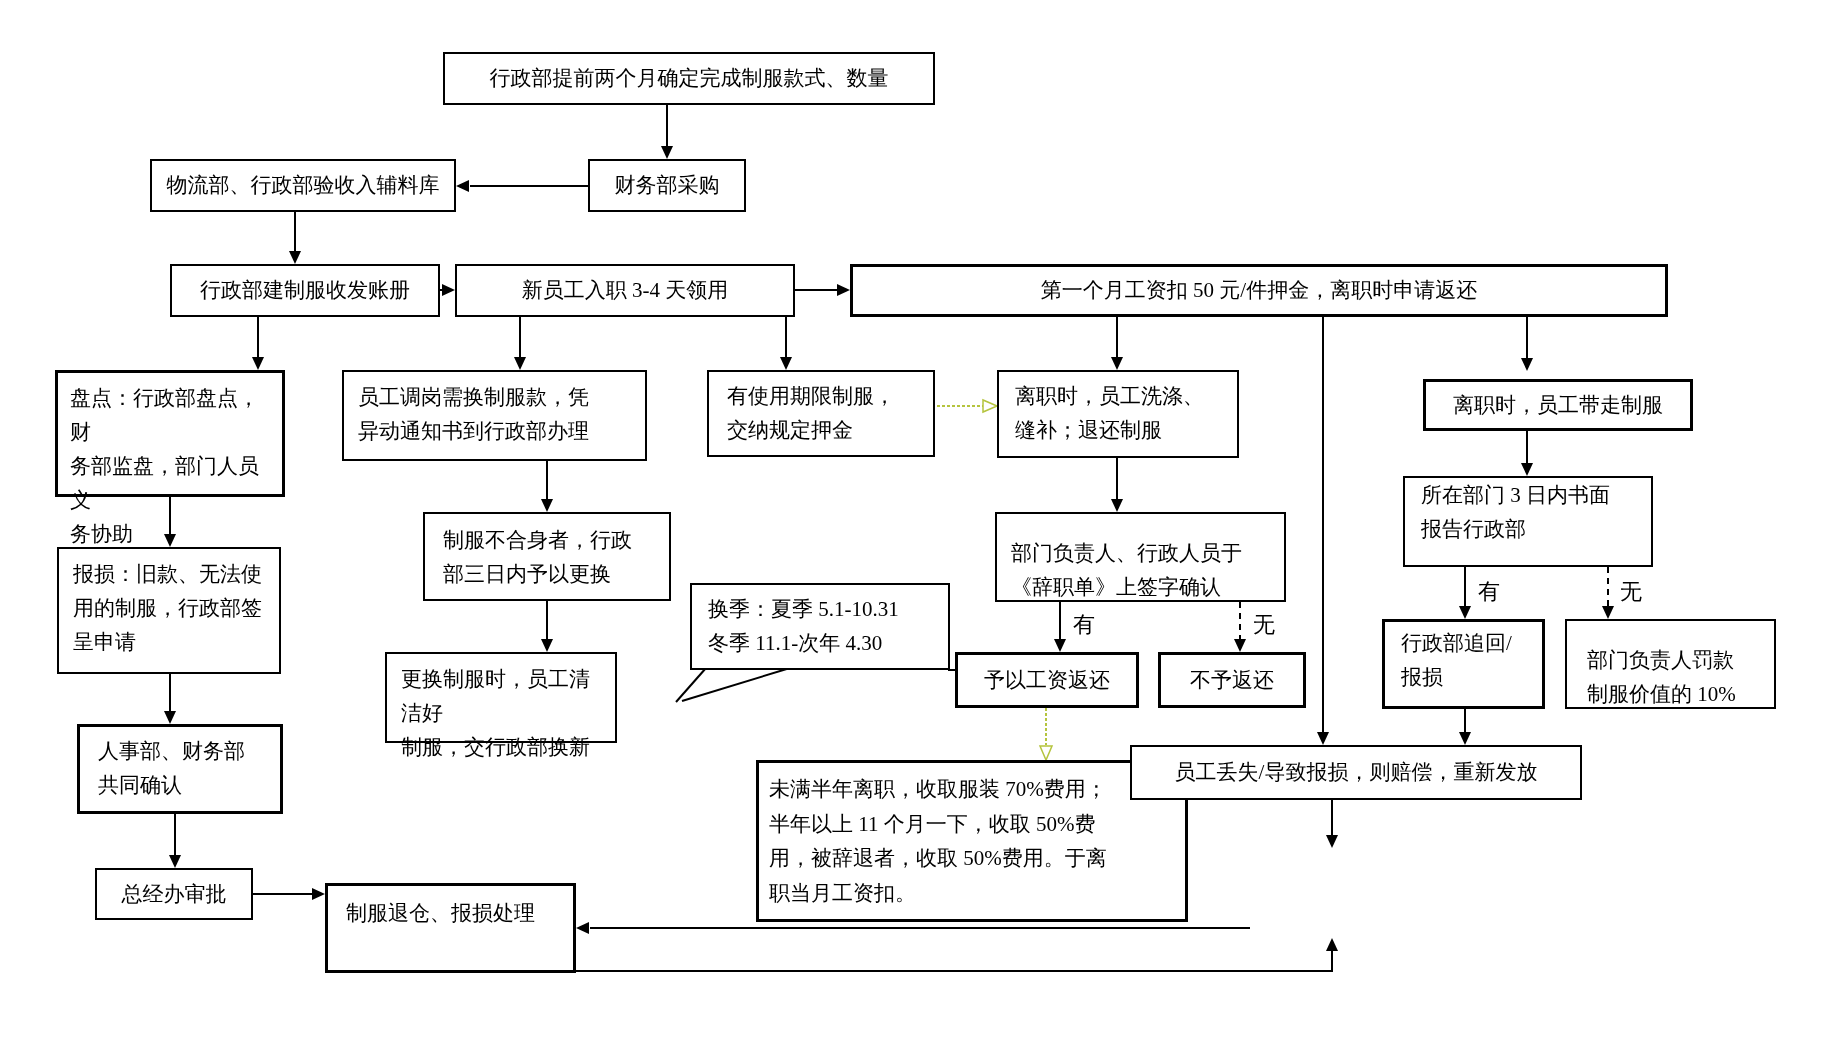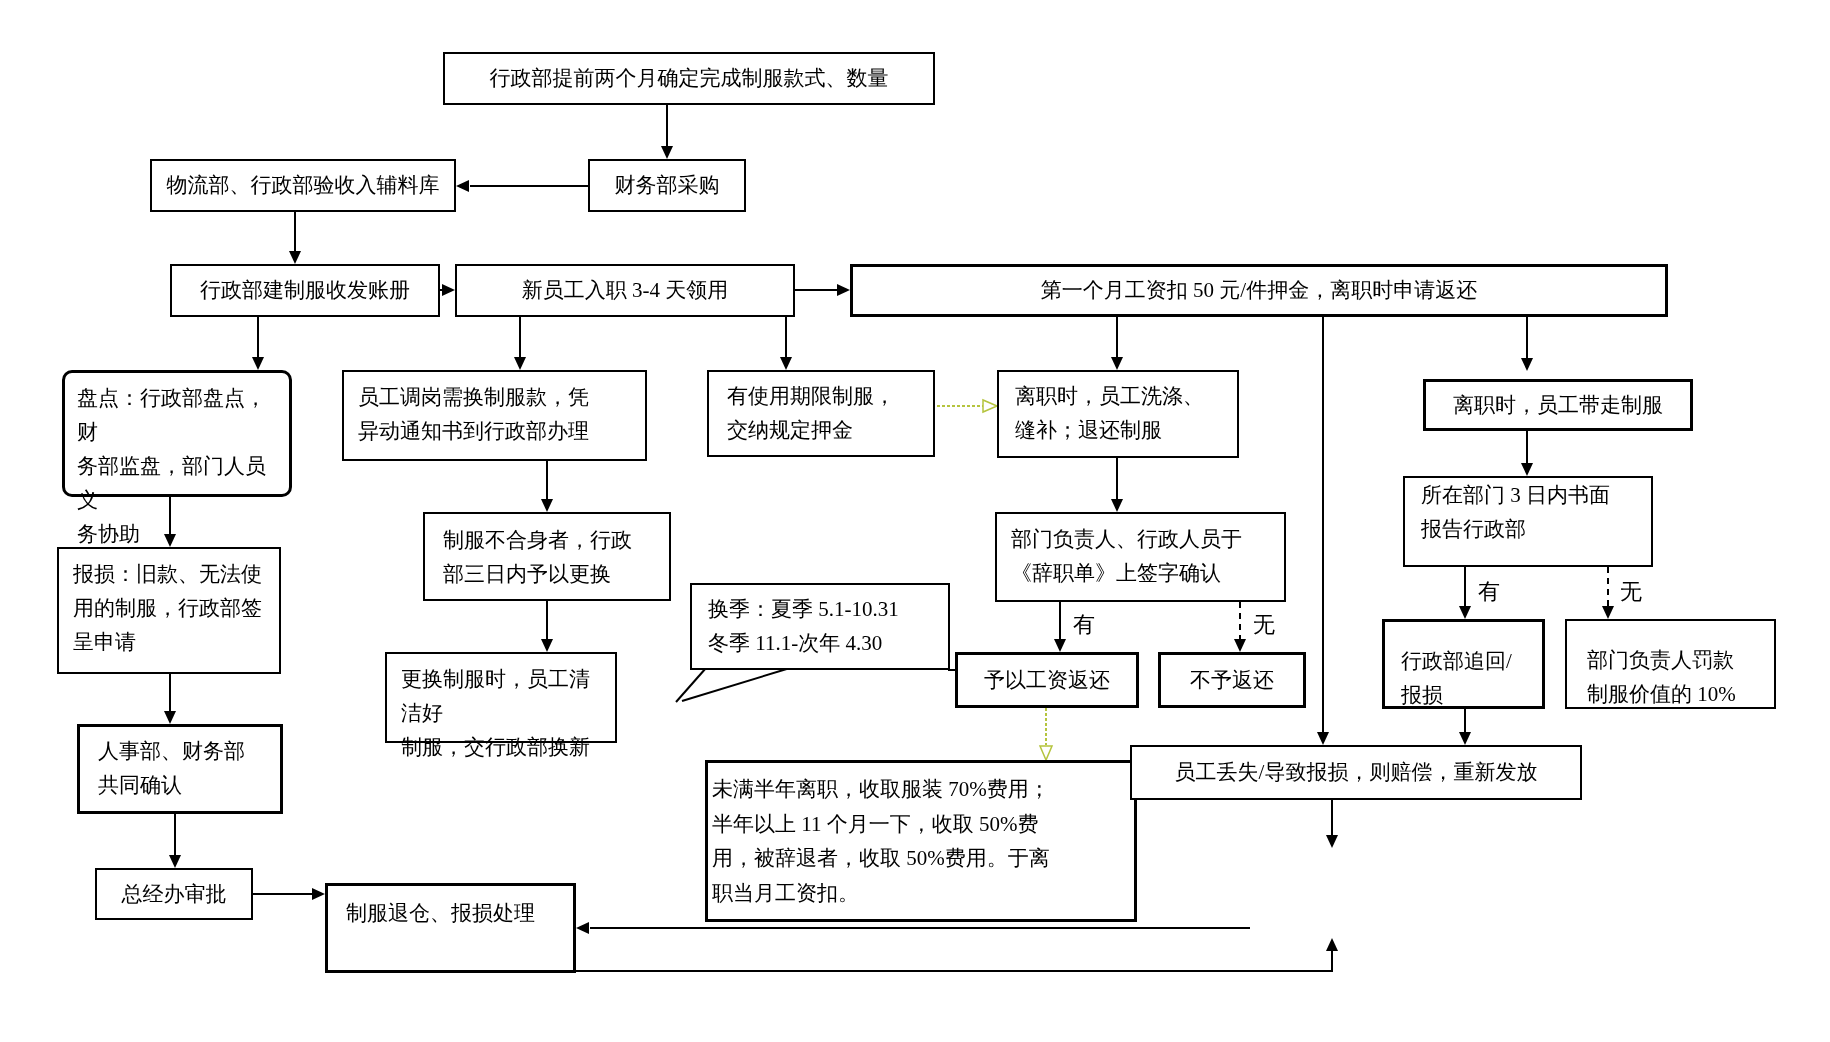--- a/index.html
+++ b/index.html
@@ -91,21 +91,21 @@
 
   <div class="node center" style="left:443px;top:52px;width:492px;height:53px;">行政部提前两个月确定完成制服款式、数量</div>
 
   <div class="node center" style="left:150px;top:159px;width:306px;height:53px;">物流部、行政部验收入辅料库</div>
   <div class="node center" style="left:588px;top:159px;width:158px;height:53px;">财务部采购</div>
 
   <div class="node center" style="left:170px;top:264px;width:270px;height:53px;">行政部建制服收发账册</div>
   <div class="node center" style="left:455px;top:264px;width:340px;height:53px;">新员工入职 3-4 天领用</div>
   <div class="node center thick" style="left:850px;top:264px;width:818px;height:53px;">第一个月工资扣 50 元/件押金，离职时申请返还</div>
 
-  <div class="node thick" style="left:62px;top:370px;width:230px;height:127px;padding:8px 12px;border-radius:10px;">
+  <div class="node thick" style="left:55px;top:370px;width:230px;height:127px;padding:8px 12px;">
     <div>盘点：行政部盘点，财</div>
     <div>务部监盘，部门人员义</div>
     <div>务协助</div>
   </div>
   <div class="node" style="left:342px;top:370px;width:305px;height:91px;padding:8px 14px;">
     <div>员工调岗需换制服款，凭</div>
     <div>异动通知书到行政部办理</div>
   </div>
   <div class="node" style="left:707px;top:370px;width:228px;height:87px;padding:7px 18px;">
     <div>有使用期限制服，</div>
@@ -119,21 +119,21 @@
 
   <div class="node" style="left:1403px;top:476px;width:250px;height:91px;padding:0 16px;">
     <div>所在部门 3 日内书面</div>
     <div>报告行政部</div>
   </div>
 
   <div class="node" style="left:423px;top:512px;width:248px;height:89px;padding:9px 18px;">
     <div>制服不合身者，行政</div>
     <div>部三日内予以更换</div>
   </div>
-  <div class="node" style="left:995px;top:512px;width:291px;height:90px;padding:8px 14px;">
+  <div class="node" style="left:995px;top:512px;width:291px;height:90px;padding:22px 14px;">
     <div>部门负责人、行政人员于</div>
     <div>《辞职单》上签字确认</div>
   </div>
 
   <div class="node" style="left:57px;top:547px;width:224px;height:127px;padding:8px 14px;">
     <div>报损：旧款、无法使</div>
     <div>用的制服，行政部签</div>
     <div>呈申请</div>
   </div>
 
@@ -143,35 +143,35 @@
   </div>
 
   <div class="node" style="left:385px;top:652px;width:232px;height:91px;padding:8px 14px;">
     <div>更换制服时，员工清洁好</div>
     <div>制服，交行政部换新</div>
   </div>
 
   <div class="node center thick" style="left:955px;top:652px;width:184px;height:56px;">予以工资返还</div>
   <div class="node center thick" style="left:1158px;top:652px;width:148px;height:56px;">不予返还</div>
 
-  <div class="node thick" style="left:1382px;top:619px;width:163px;height:90px;padding:22px 16px;">
+  <div class="node thick" style="left:1382px;top:619px;width:163px;height:90px;padding:4px 16px;">
     <div>行政部追回/</div>
     <div>报损</div>
   </div>
   <div class="node" style="left:1565px;top:619px;width:211px;height:90px;padding:22px 20px;">
     <div>部门负责人罚款</div>
     <div>制服价值的 10%</div>
   </div>
 
   <div class="node thick" style="left:77px;top:724px;width:206px;height:90px;padding:7px 18px;">
     <div>人事部、财务部</div>
     <div>共同确认</div>
   </div>
 
-  <div class="node thick" style="left:705px;top:760px;width:432px;height:162px;padding:9px 4px;line-height:1.65;">
+  <div class="node thick" style="left:756px;top:760px;width:432px;height:162px;padding:9px 10px;line-height:1.65;">
     <div>未满半年离职，收取服装 70%费用；</div>
     <div>半年以上 11 个月一下，收取 50%费</div>
     <div>用，被辞退者，收取 50%费用。于离</div>
     <div>职当月工资扣。</div>
   </div>
 
   <div class="node center" style="left:1130px;top:745px;width:452px;height:55px;">员工丢失/导致报损，则赔偿，重新发放</div>
 
   <div class="node center" style="left:95px;top:868px;width:158px;height:52px;">总经办审批</div>
 

